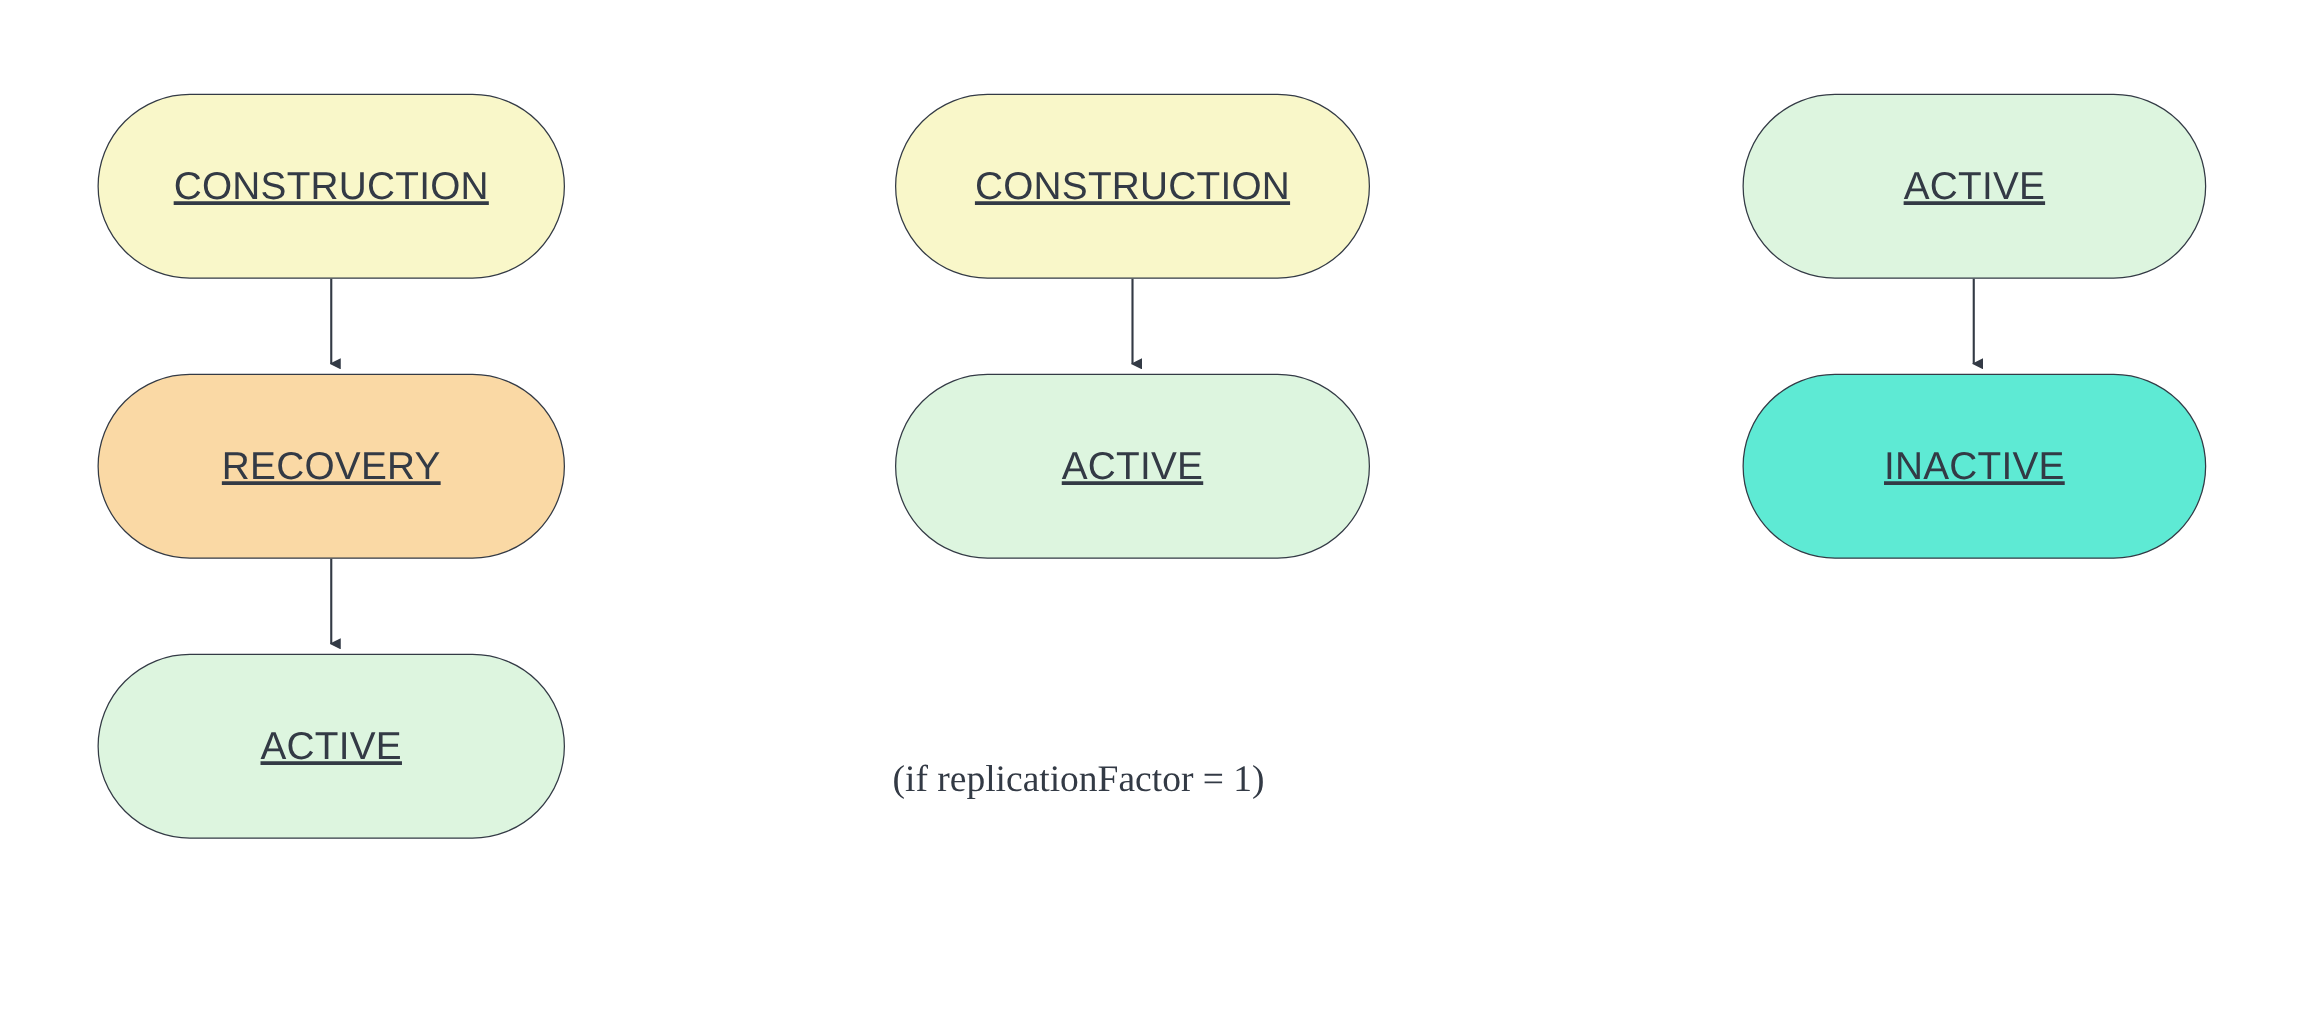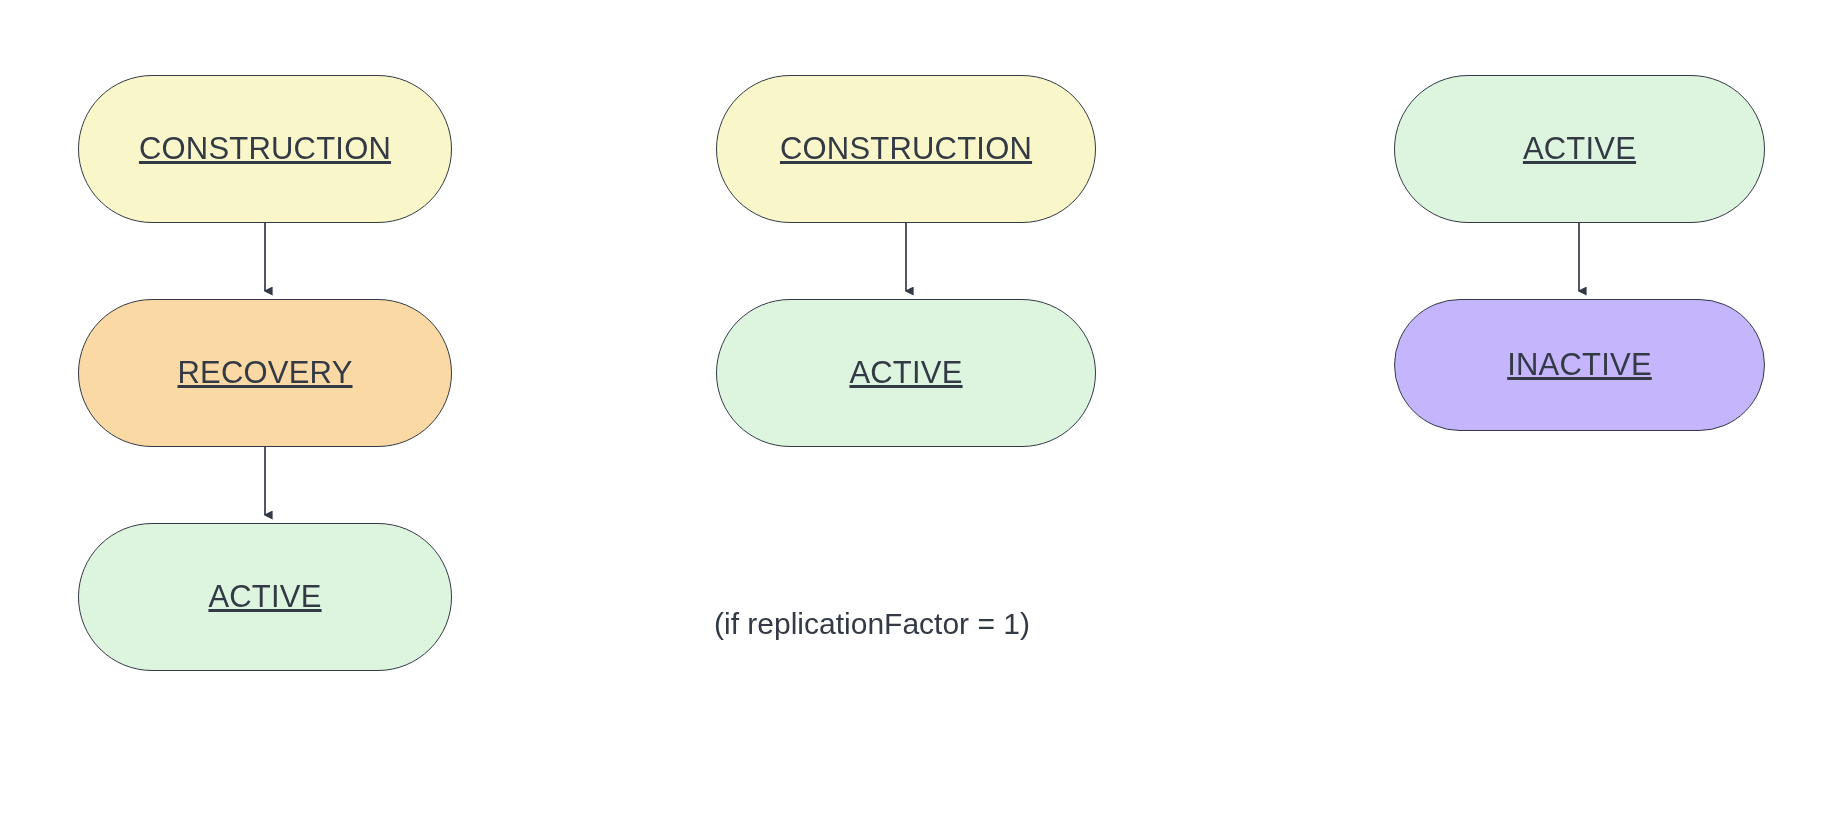--- a/index.html
+++ b/index.html
@@ -45,20 +45,21 @@
     white-space: nowrap;
     font-weight: 400;
     text-decoration: underline;
   }
   .caption {
     position: absolute;
     font-size: 30px;
     color: #333a45;
     white-space: nowrap;
     line-height: 1.2;
+    font-family: Liberation Serif, serif;
   }
 </style>
 </head>
 <body>
 
 <div id="canvas">
 
   <svg class="edge-layer" viewBox="0 0 1838 825" xmlns="http://www.w3.org/2000/svg">
     <defs>
       <marker id="arrowhead" markerWidth="9" markerHeight="9" refX="4.5" refY="7.6" orient="auto" markerUnits="userSpaceOnUse">
@@ -92,19 +93,19 @@
   <div class="node" style="left: 716px; top: 75px; width: 380px; height: 148px; background: rgb(249, 247, 201);">
     <span class="node-label">CONSTRUCTION</span>
   </div>
   <div class="node" style="left: 716px; top: 299px; width: 380px; height: 148px; background: rgb(221, 245, 223);">
     <span class="node-label">ACTIVE</span>
   </div>
 
   <div class="node" style="left: 1394px; top: 75px; width: 371px; height: 148px; background: rgb(221, 245, 223);">
     <span class="node-label">ACTIVE</span>
   </div>
-  <div class="node" style="left: 1394px; top: 299px; width: 371px; height: 132px; background: #c4b5fd;">
+  <div class="node" style="left: 1394px; top: 299px; width: 371px; height: 148px; background: #5eead4;">
     <span class="node-label">INACTIVE</span>
   </div>
 
   <div class="caption" id="caption" style="left: 714px; top: 606px;">(if replicationFactor = 1)</div>
 
 </div>
 
 </body></html>

